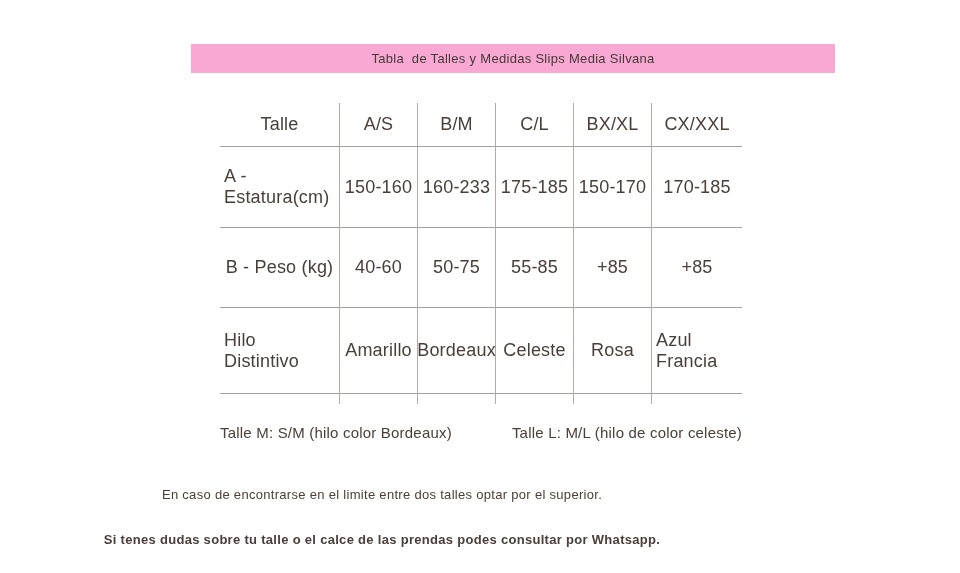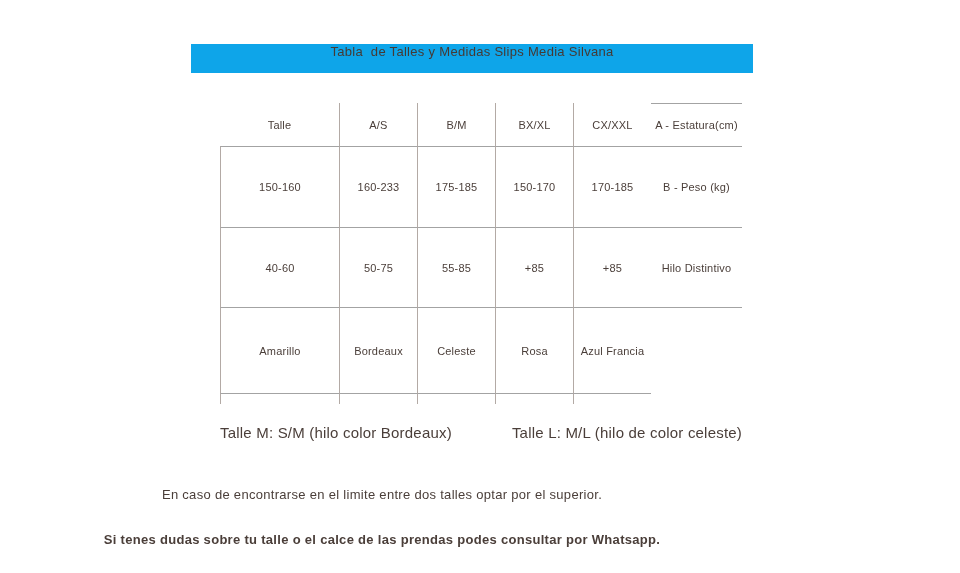--- a/index.html
+++ b/index.html
@@ -6,43 +6,43 @@
   html, body { width: 960px; height: 573px; background: #ffffff; }
   body {
     position: relative;
     font-family: "Liberation Sans", "DejaVu Sans", sans-serif;
     color: #4a3e39;
   }
 
   .title-bar {
     position: absolute;
     left: 191px; top: 44px;
-    width: 562px; height: 29px;
-    background: #0ea5e9;
-    display: flex; align-items: flex-start; justify-content: center;
+    width: 644px; height: 29px;
+    background: #f9a8d4;
+    display: flex; align-items: center; justify-content: center;
   }
   .title-bar span {
     font-size: 13px;
     letter-spacing: 0.3px;
     white-space: pre;
     color: #453a35;
   }
 
   .size-table {
     position: absolute;
     left: 220px; top: 103px;
     width: 522px;
     display: grid;
     grid-template-columns: 119px 78px 78px 78px 78px 91px;
     grid-template-rows: 43px 81px 80px 86px 11px;
   }
   .cell {
     display: flex; align-items: center; justify-content: center;
-    text-align: center;
-    font-size: 11px;
+    text-align: left;
+    font-size: 18px;
     letter-spacing: 0.2px;
     padding: 0 4px;
   }
   .cell.v { border-left: 1px solid #b3aaa5; }
   .cell.h { border-top: 1px solid #a3a3a3; }
 
   .notes {
     position: absolute;
     left: 220px; top: 424px;
     width: 522px;
@@ -66,20 +66,21 @@
 
 <div class="title-bar">
   <span>Tabla  de Talles y Medidas Slips Media Silvana</span>
 </div>
 
 <div class="size-table">
 
   <div class="cell">Talle</div>
   <div class="cell v">A/S</div>
   <div class="cell v">B/M</div>
+  <div class="cell v">C/L</div>
   <div class="cell v">BX/XL</div>
   <div class="cell v">CX/XXL</div>
 
   <div class="cell h">A - Estatura(cm)</div>
   <div class="cell h v">150-160</div>
   <div class="cell h v">160-233</div>
   <div class="cell h v">175-185</div>
   <div class="cell h v">150-170</div>
   <div class="cell h v">170-185</div>
 

